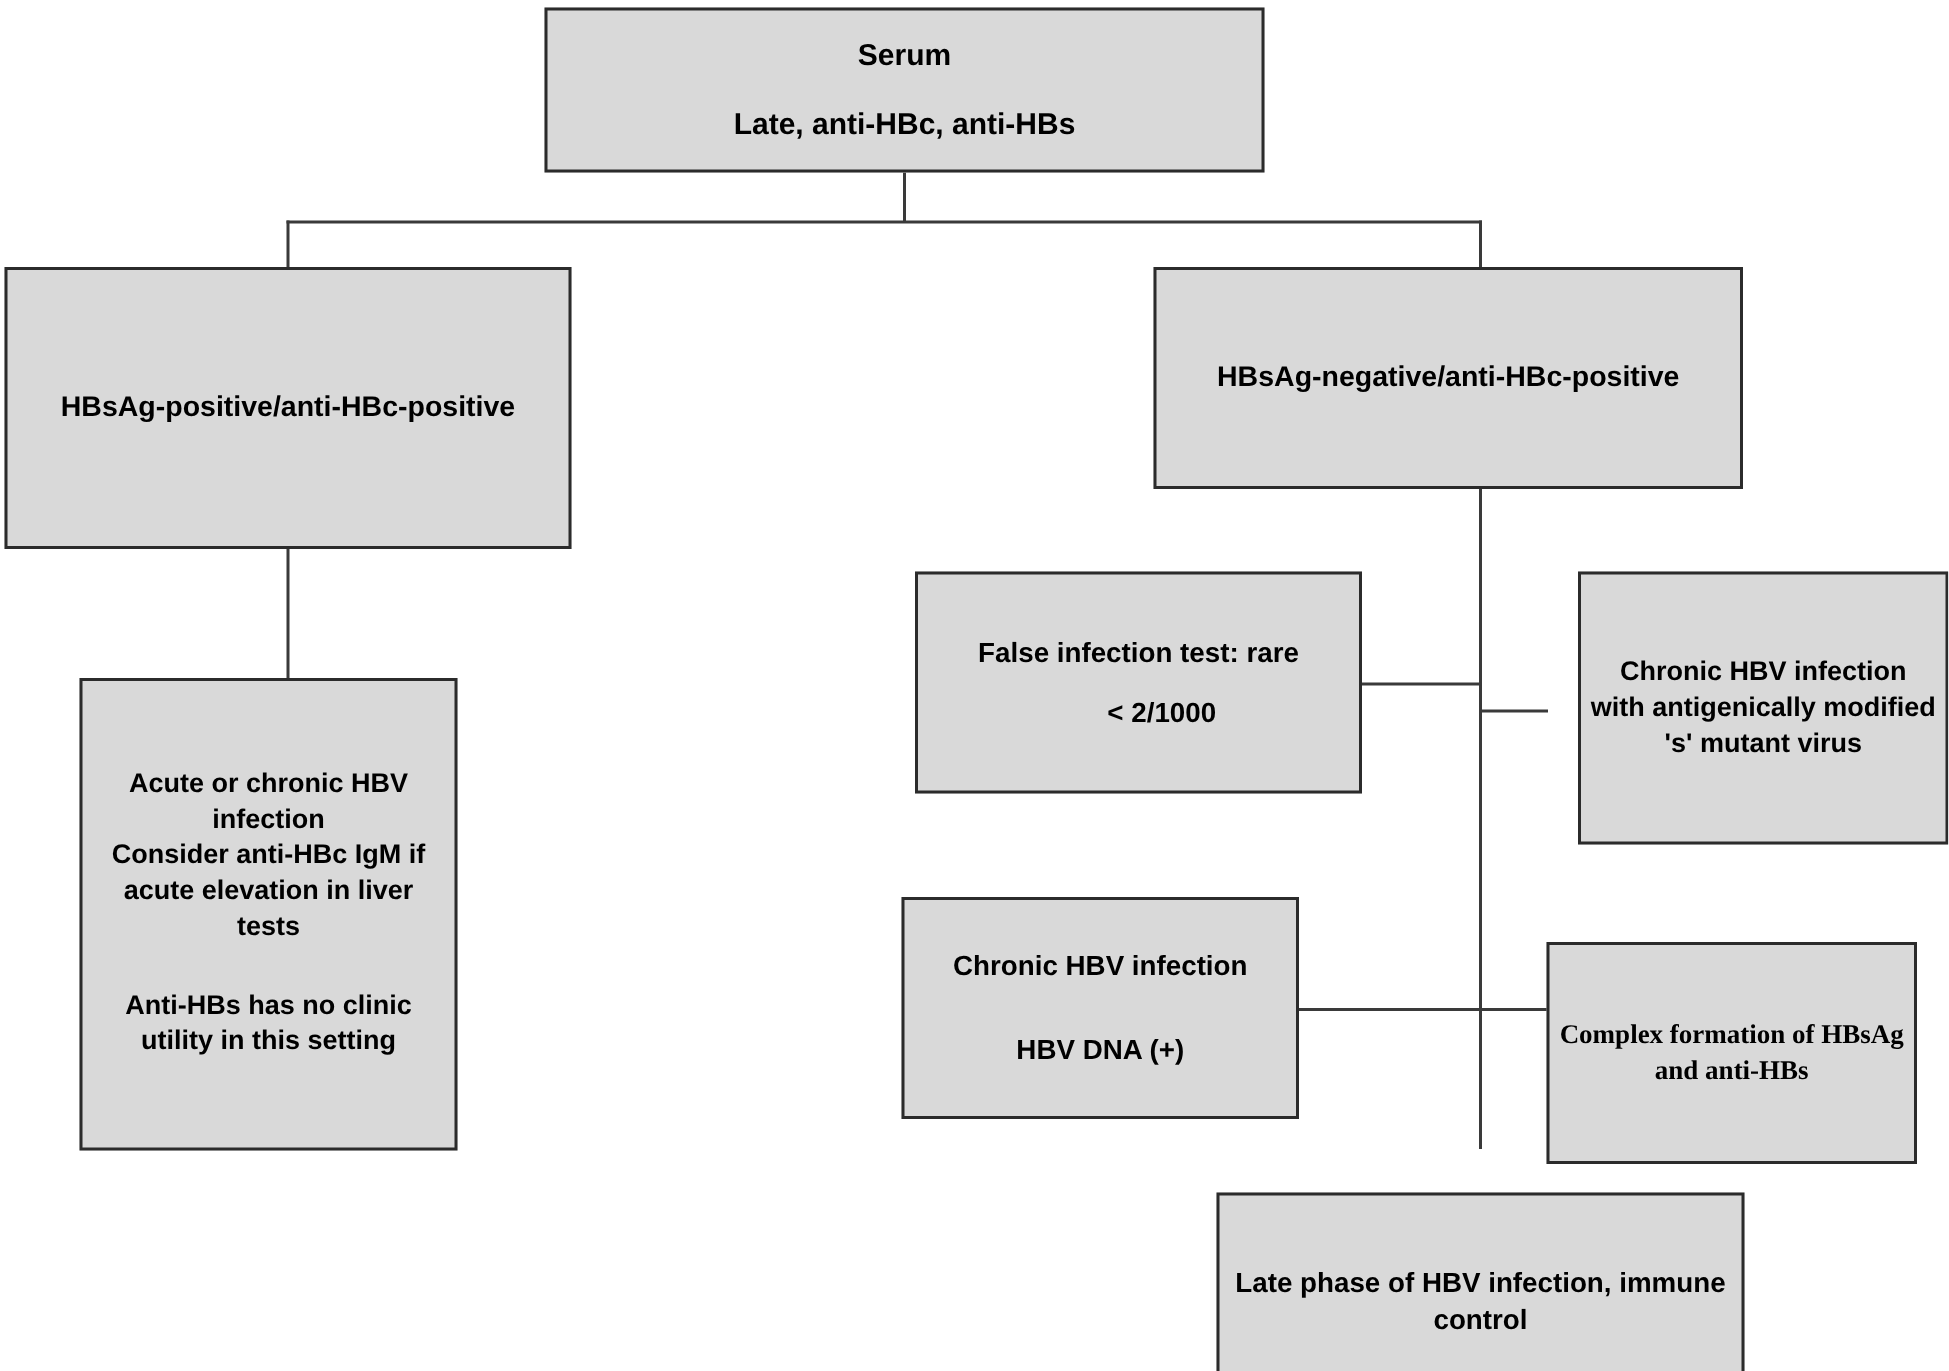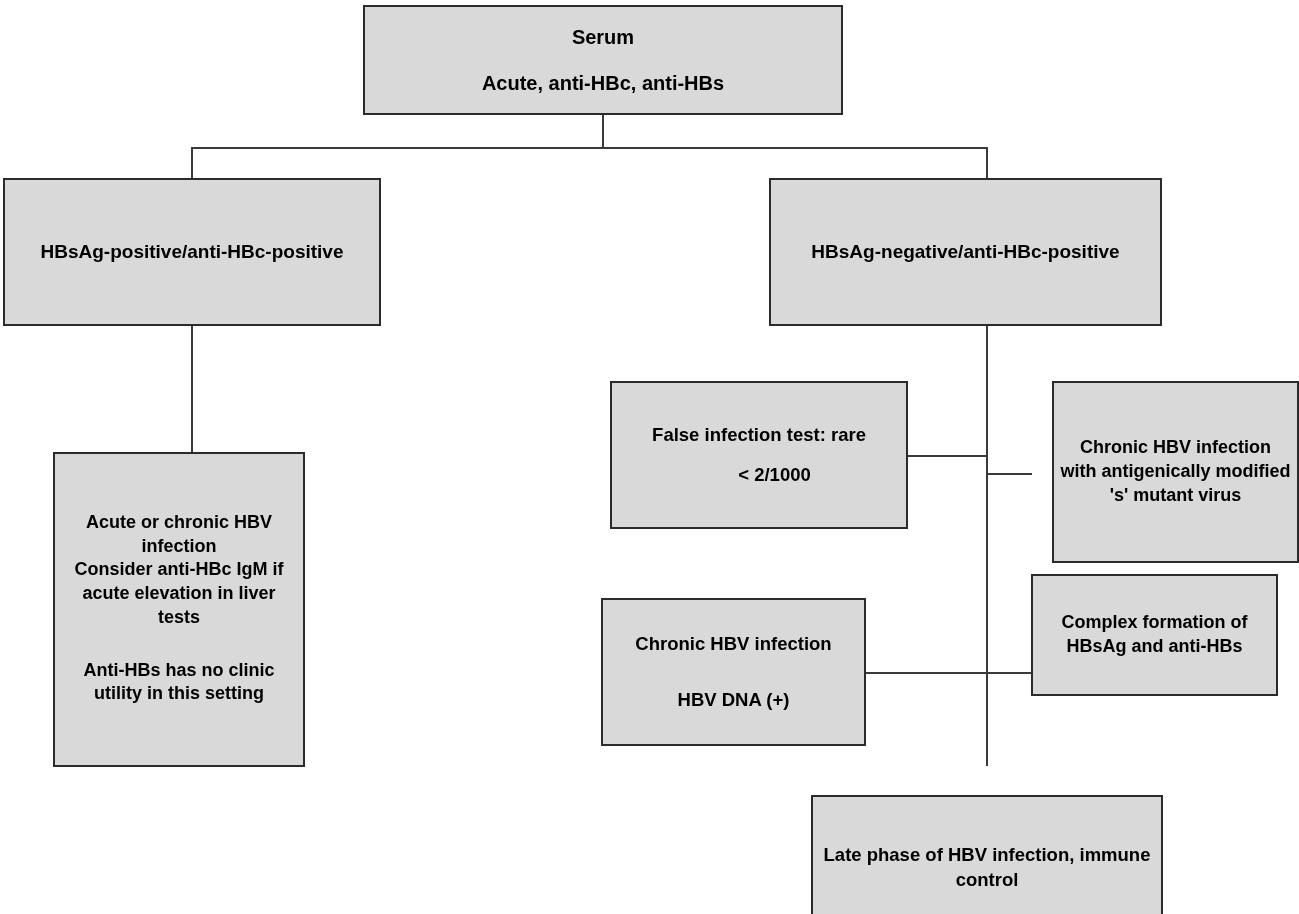--- a/index.html
+++ b/index.html
@@ -96,24 +96,24 @@
   <div class="conn h" style="left:908px; top:455px; width:79px;"></div>
 
   <div class="conn h" style="left:986px; top:473px; width:46px;"></div>
 
   <div class="conn h" style="left:866px; top:672px; width:121px;"></div>
 
   <div class="conn h" style="left:986px; top:672px; width:46px;"></div>
 
   <div class="node n-serum" style="left:363px; top:5px; width:480px; height:110px;">
     <span class="ln">Serum</span>
-    <span class="ln">Acute, anti-HBc, anti-HBs</span>
+    <span class="ln">Late, anti-HBc, anti-HBs</span>
   </div>
 
-  <div class="node n-branch" style="left:3px; top:178px; width:378px; height:148px;">
+  <div class="node n-branch" style="left:3px; top:178px; width:378px; height:188px;">
     <span class="ln">HBsAg-positive/anti-HBc-positive</span>
   </div>
 
   <div class="node n-branch" style="left:769px; top:178px; width:393px; height:148px;">
     <span class="ln">HBsAg-negative/anti-HBc-positive</span>
   </div>
 
   <div class="node n-acute" style="left:53px; top:452px; width:252px; height:315px;">
     <span class="para p1">Acute or chronic HBV infection</span>
     <span class="para p2">Consider anti-HBc IgM if acute elevation in liver tests</span>
@@ -127,21 +127,21 @@
 
   <div class="node n-mutant" style="left:1052px; top:381px; width:247px; height:182px;">
     <span class="ln">Chronic HBV infection with antigenically modified 's' mutant virus</span>
   </div>
 
   <div class="node n-occult" style="left:601px; top:598px; width:265px; height:148px;">
     <span class="ln">Chronic HBV infection</span>
     <span class="ln">HBV DNA (+)</span>
   </div>
 
-  <div class="node n-complex" style="left:1031px; top:574px; width:247px; height:122px;">
+  <div class="node n-complex" style="left:1031px; top:628px; width:247px; height:148px;font-family:Liberation Serif, serif;">
     <span class="ln">Complex formation of HBsAg and anti-HBs</span>
   </div>
 
   <div class="node n-late" style="left:811px; top:765px; width:352px; height:145px;margin-top:30px;">
     <span class="ln">Late phase of HBV infection, immune control</span>
   </div>
 
 </div>
 
 </body></html>

